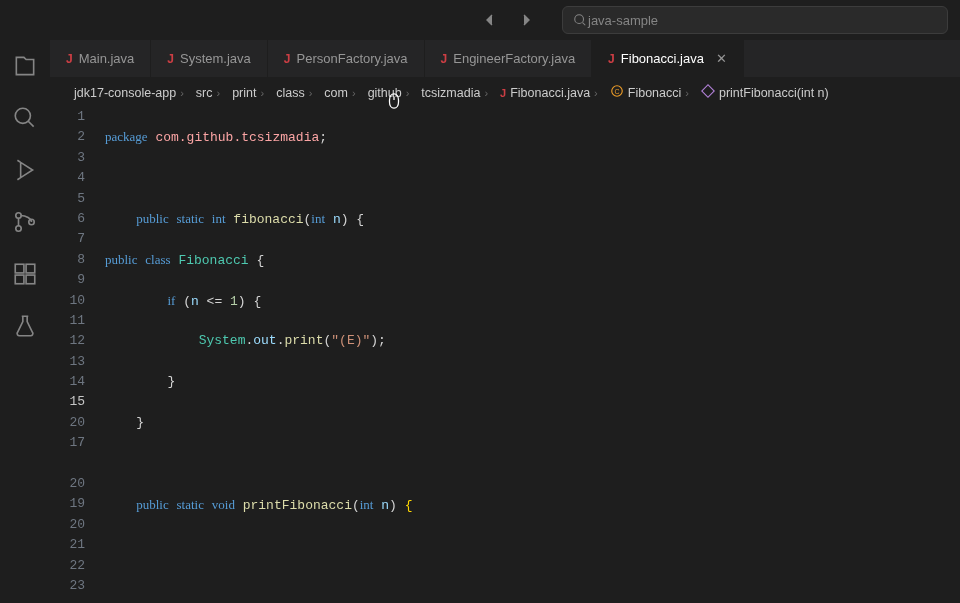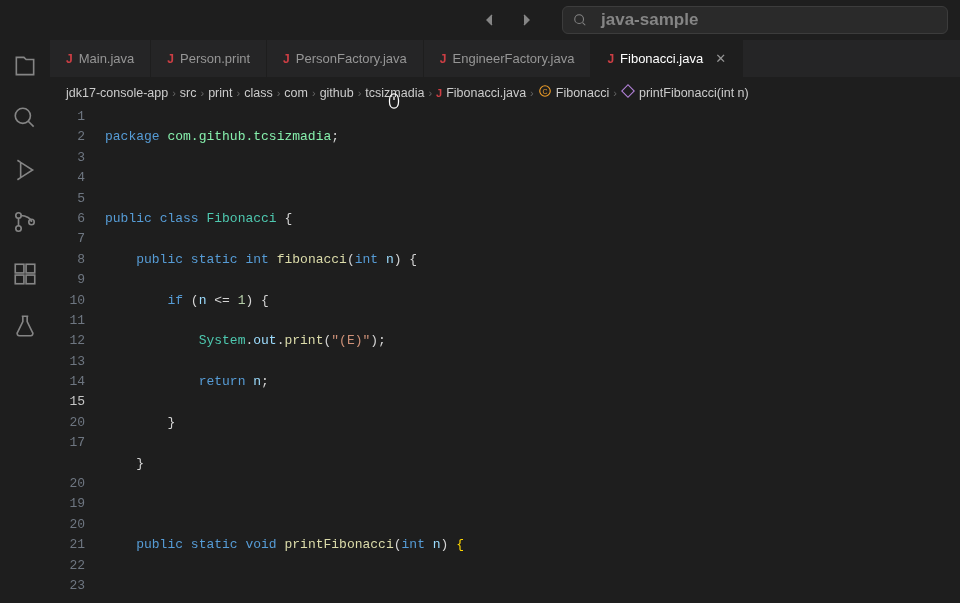--- a/index.html
+++ b/index.html
@@ -35,23 +35,22 @@
       flex: 1;
       background: #2a2a2a;
       border: 1px solid #3c3c3c;
       border-radius: 6px;
       height: 28px;
       display: flex;
       align-items: center;
       padding: 0 10px;
       margin-left: 16px;
       color: #858585;
-      font-size: 17px;
-      gap: 14px;
-      font-weight: bold;
+      font-size: 13px;
+      gap: 1px;
     }
     .main-area {
       display: flex;
       flex: 1;
       overflow: hidden;
     }
     .activity-bar {
       width: 50px;
       background: #1e1e1e;
       display: flex;
@@ -113,20 +112,21 @@
       flex-wrap: nowrap;
       white-space: nowrap;
       overflow: hidden;
     }
     .bc-item {
       color: #cccccc;
       cursor: pointer;
       display: flex;
       align-items: center;
       gap: 4px;
+      margin-left: 8px;
     }
     .bc-sep {
       color: #666;
       font-size: 11px;
     }
     .bc-icon-j { color: #cc3e44; font-weight: bold; font-size: 11px; }
     .bc-icon-c { color: #ee9d28; }
     .bc-icon-m { color: #b180d7; }
     .code-area {
       display: flex;
@@ -143,28 +143,28 @@
       color: #6e7681;
       user-select: none;
     }
     .gutter .ln { height: 20.4px; }
     .gutter .ln.active { color: #c6c6c6; }
     .code {
       flex: 1;
       white-space: pre;
     }
     .ln-code { height: 20.4px; }
-    .k { color: #569cd6; }
+    .k { color: #569cd6; font-family: Liberation Serif, serif; }
     .t { color: #4ec9b0; }
     .m { color: #dcdcaa; }
     .v { color: #9cdcfe; }
     .s { color: #ce9178; }
     .n { color: #b5cea8; }
     .p { color: #d4d4d4; }
-    .cur { color: #86efac; }
+    .cur { color: #fca5a5; }
     .bd { color: #ffd700; }
     .cursor-img {
       position: absolute;
       top: 92px;
       left: 385px;
       pointer-events: none;
       color: #ffffff;
     }
   </style>
 </head>
@@ -234,21 +234,21 @@
   </div>
 
   <div class="editor-area">
     <div class="tabs">
       <div class="tab">
         <span class="tab-icon">J</span>
         <span>Main.java</span>
       </div>
       <div class="tab">
         <span class="tab-icon">J</span>
-        <span>Person.print</span>
+        <span>System.java</span>
       </div>
       <div class="tab">
         <span class="tab-icon">J</span>
         <span>PersonFactory.java</span>
       </div>
       <div class="tab">
         <span class="tab-icon">J</span>
         <span>EngineerFactory.java</span>
       </div>
       <div class="tab active">
@@ -317,25 +317,24 @@
         <div class="ln">20</div>
         <div class="ln">19</div>
         <div class="ln">20</div>
         <div class="ln">21</div>
         <div class="ln">22</div>
         <div class="ln">23</div>
       </div>
       <div class="code">
 <div class="ln-code"><span class="k">package</span> <span class="cur">com.github.tcsizmadia</span><span class="p">;</span></div>
 <div class="ln-code"></div>
+<div class="ln-code">    <span class="k">public</span> <span class="k">static</span> <span class="k">int</span> <span class="m">fibonacci</span><span class="p">(</span><span class="k">int</span> <span class="v">n</span><span class="p">) {</span></div>
 <div class="ln-code"><span class="k">public</span> <span class="k">class</span> <span class="t">Fibonacci</span><span class="p"> {</span></div>
-<div class="ln-code">    <span class="k">public</span> <span class="k">static</span> <span class="k">int</span> <span class="m">fibonacci</span><span class="p">(</span><span class="k">int</span> <span class="v">n</span><span class="p">) {</span></div>
 <div class="ln-code">        <span class="k">if</span><span class="p"> (</span><span class="v">n</span><span class="p"> &lt;= </span><span class="n">1</span><span class="p">) {</span></div>
 <div class="ln-code">            <span class="t">System</span><span class="p">.</span><span class="v">out</span><span class="p">.</span><span class="m">print</span><span class="p">(</span><span class="s">"(E)"</span><span class="p">);</span></div>
-<div class="ln-code">            <span class="k">return</span><span> </span><span class="v">n</span><span class="p">;</span></div>
 <div class="ln-code">        <span class="p">}</span></div>
 <div class="ln-code">    <span class="p">}</span></div>
 <div class="ln-code"></div>
 <div class="ln-code">    <span class="k">public</span> <span class="k">static</span> <span class="k">void</span> <span class="m">printFibonacci</span><span class="p">(</span><span class="k">int</span> <span class="v">n</span><span class="p">) </span><span class="bd">{</span></div>
 
 
 
 
 
 

